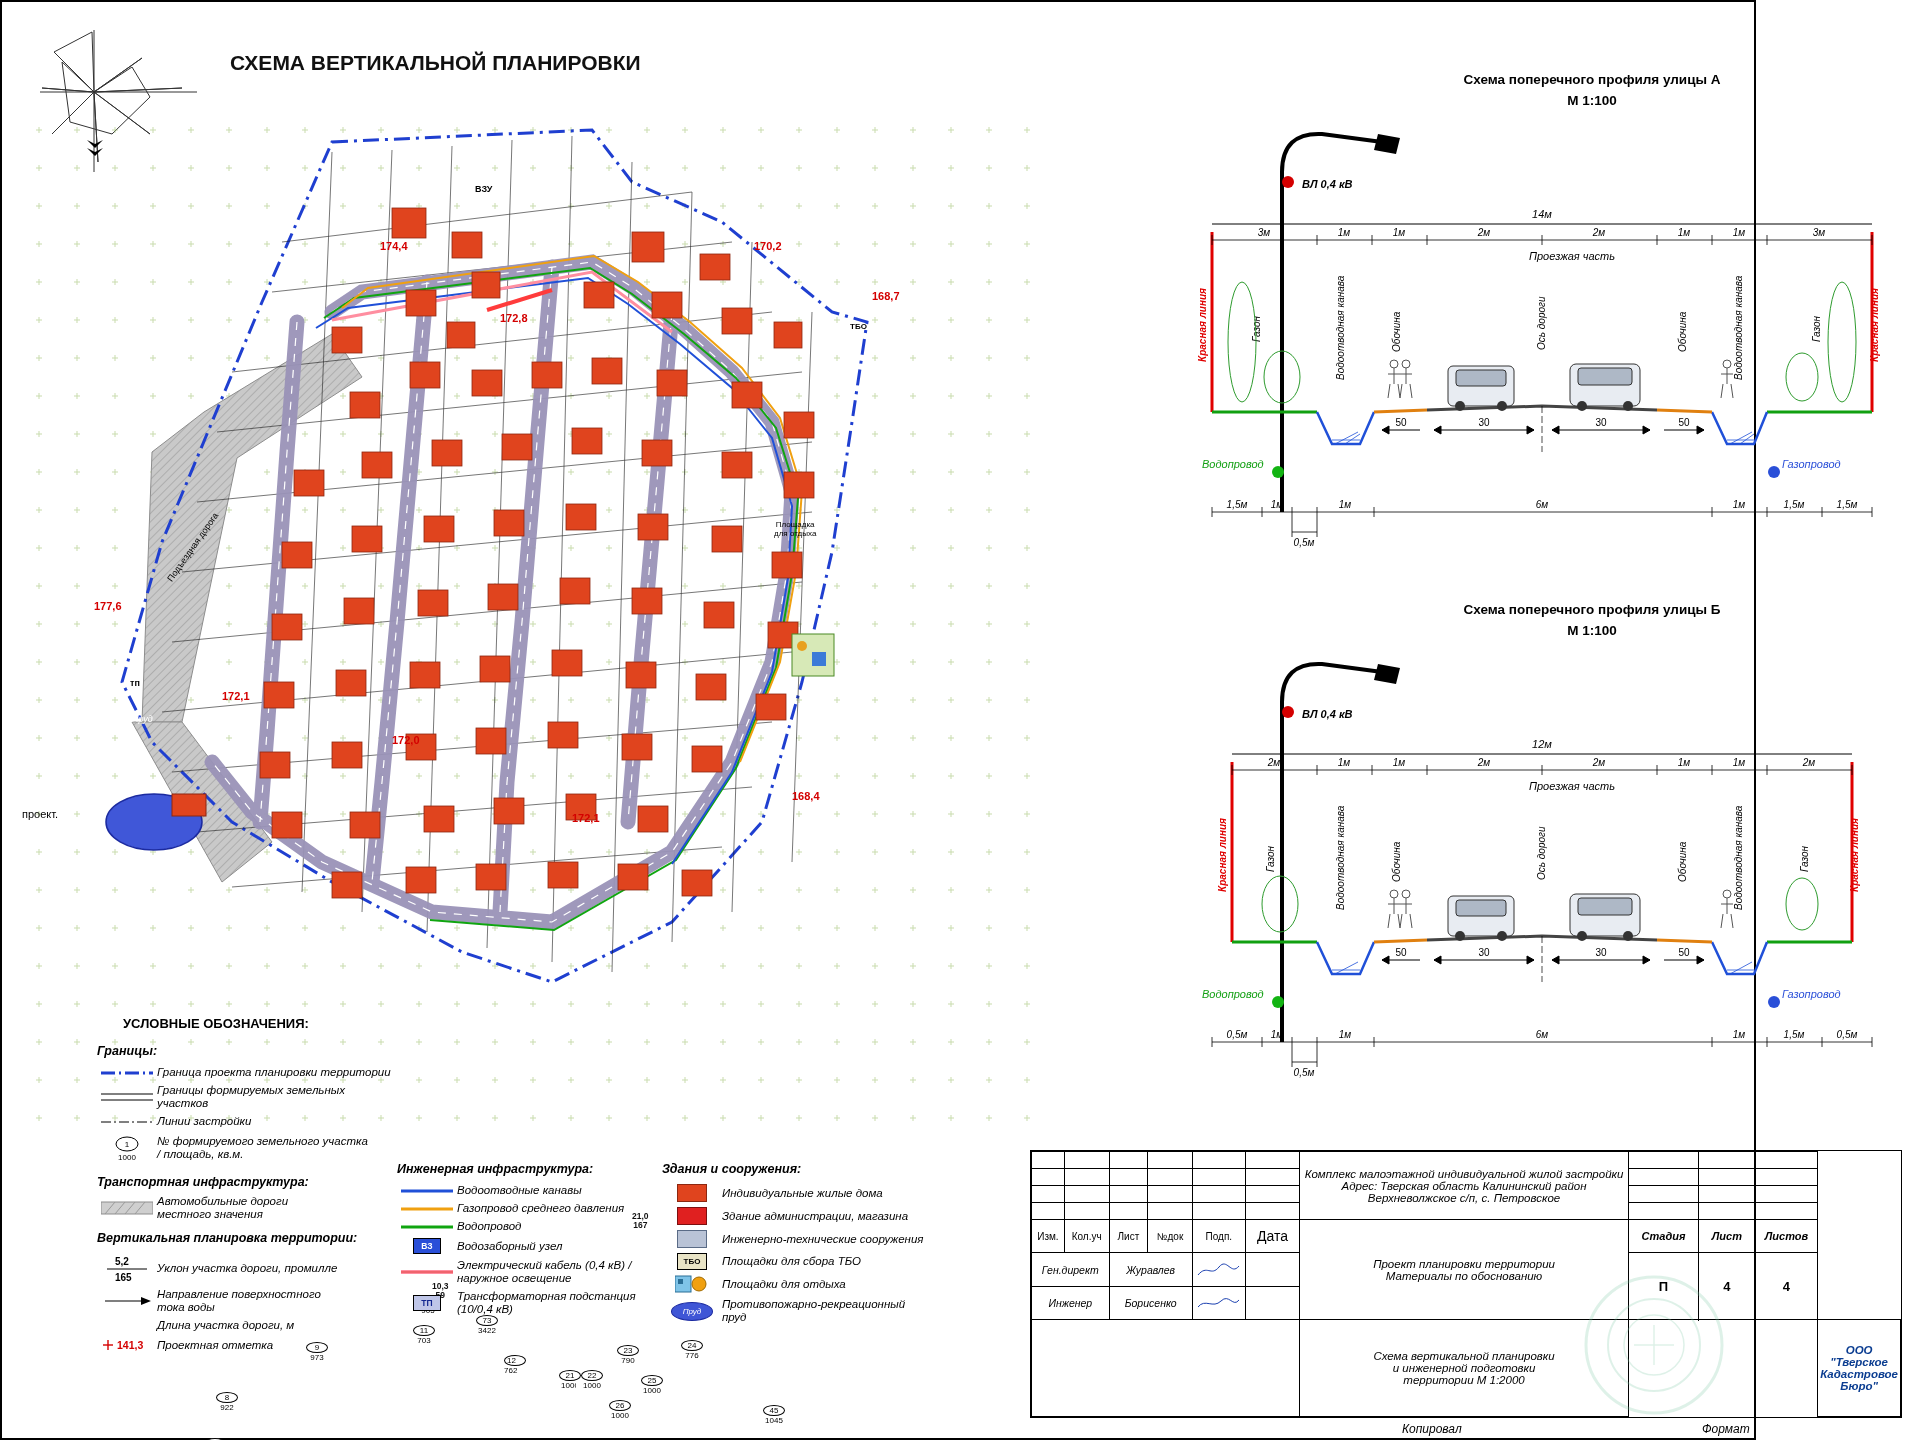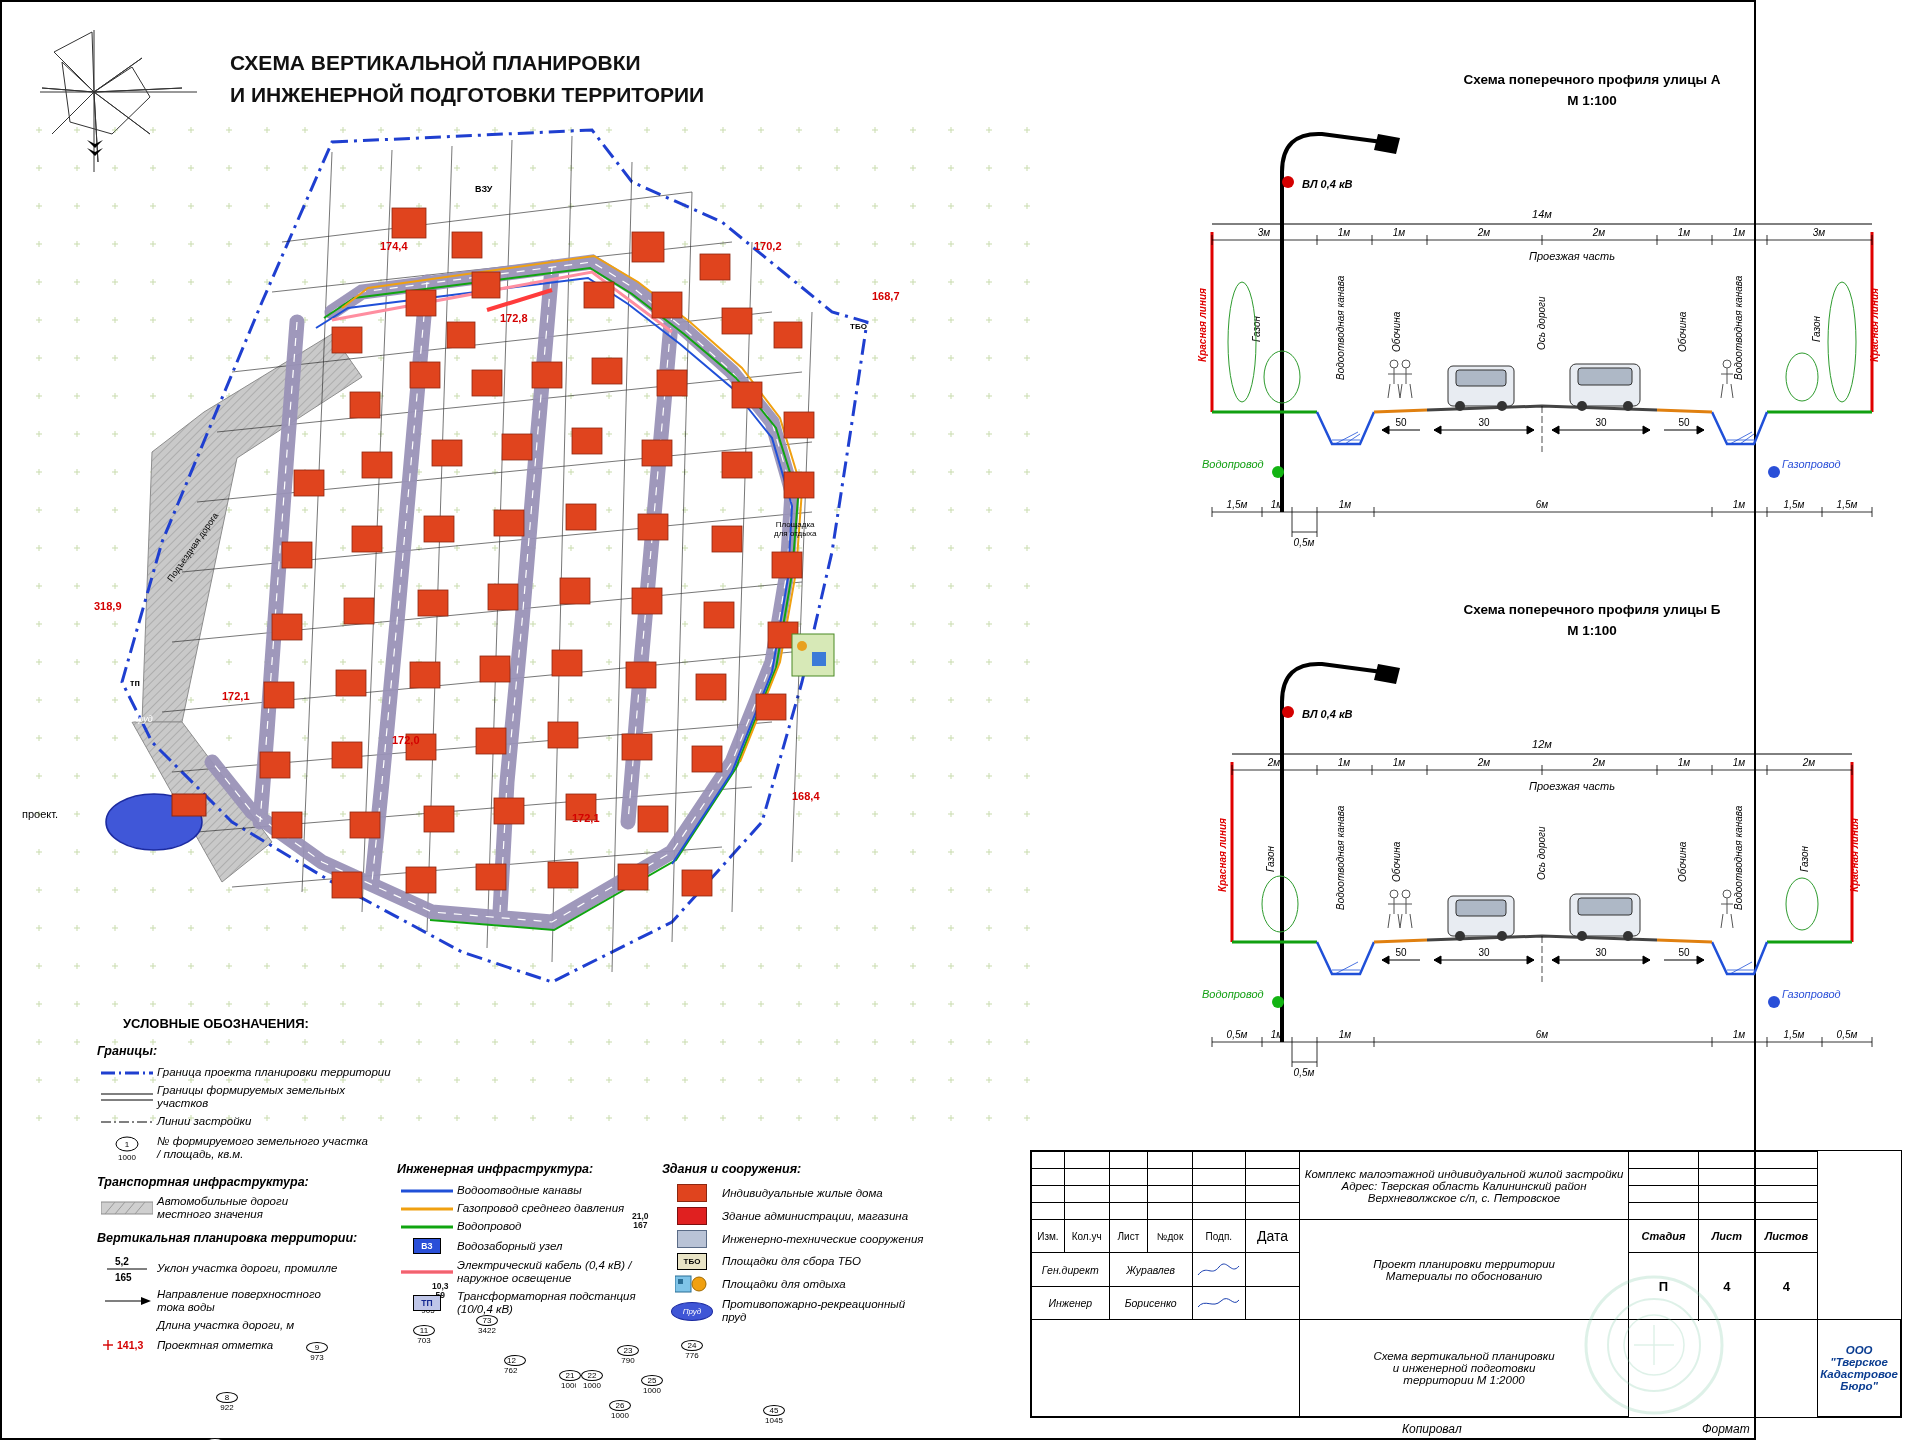--- a/index.html
+++ b/index.html
@@ -46,21 +46,20 @@
       </g>
       <g fill="#000">
         <path d="M55 118 l8 8 8 -8 -8 4 z"></path>
         <path d="M55 126 l8 8 8 -8 -8 4 z"></path>
       </g>
     </svg>
   </div>
 
   <div class="abs" id="main-title">
     <div>СХЕМА ВЕРТИКАЛЬНОЙ ПЛАНИРОВКИ</div>
-    <div>И ИНЖЕНЕРНОЙ ПОДГОТОВКИ ТЕРРИТОРИИ</div>
   </div>
 
   <div class="abs" id="plan">
     <svg width="1000" height="1010" viewBox="0 0 1000 1010">
       <defs>
         <pattern id="roadhatch" width="6" height="6" patternTransform="rotate(45)" patternUnits="userSpaceOnUse">
           <rect width="6" height="6" fill="#c9c9c9"></rect>
           <line x1="0" y1="0" x2="0" y2="6" stroke="#9a9a9a" stroke-width="1.2"></line>
         </pattern>
         <pattern id="topo" width="38" height="38" patternUnits="userSpaceOnUse">
@@ -208,21 +207,21 @@
         <div class="abs" style="left: 439px; top: 183px; width: 32px; text-align: center; font-size: 8px; line-height: 9px;"><div style="border: 0.8px solid rgb(0, 0, 0); border-radius: 50%; background: rgb(255, 255, 255); display: inline-block; min-width: 16px; padding: 0px 2px;">73</div><div style="background: rgb(255, 255, 255);">3422</div></div>
         <div class="abs" style="left: 600px; top: 80px; font-size: 8.5px; font-weight: bold; color: rgb(17, 17, 17); white-space: pre-line; text-align: center; line-height: 9px;">21,0
 167</div>
         <div class="abs" style="left: 400px; top: 150px; font-size: 8.5px; font-weight: bold; color: rgb(17, 17, 17); white-space: pre-line; text-align: center; line-height: 9px;">10,3
 59</div>
       </div>
 
     <div class="abs" style="left:348px;top:118px;color:#d40000;font-weight:bold;font-size:11px;">174,4</div>
     <div class="abs" style="left:722px;top:118px;color:#d40000;font-weight:bold;font-size:11px;">170,2</div>
     <div class="abs" style="left:840px;top:168px;color:#d40000;font-weight:bold;font-size:11px;">168,7</div>
-    <div class="abs" style="left:62px;top:478px;color:#d40000;font-weight:bold;font-size:11px;">318,9</div>
+    <div class="abs" style="left:62px;top:478px;color:#d40000;font-weight:bold;font-size:11px;">177,6</div>
     <div class="abs" style="left:760px;top:668px;color:#d40000;font-weight:bold;font-size:11px;">168,4</div>
     <div class="abs" style="left:540px;top:690px;color:#d40000;font-weight:bold;font-size:11px;">172,1</div>
     <div class="abs" style="left:468px;top:190px;color:#d40000;font-weight:bold;font-size:11px;">172,8</div>
     <div class="abs" style="left:360px;top:612px;color:#d40000;font-weight:bold;font-size:11px;">172,0</div>
     <div class="abs" style="left:190px;top:568px;color:#d40000;font-weight:bold;font-size:11px;">172,1</div>
 
     <div class="abs" style="left:443px;top:62px;font-size:9px;font-weight:bold;">ВЗУ</div>
     <div class="abs" style="left:98px;top:556px;font-size:9px;font-weight:bold;">тп</div>
     <div class="abs" style="left:818px;top:200px;font-size:8px;font-weight:bold;">ТБО</div>
     <div class="abs" style="left:100px;top:592px;font-size:9px;font-style:italic;color:#fff;">Пруд</div>

